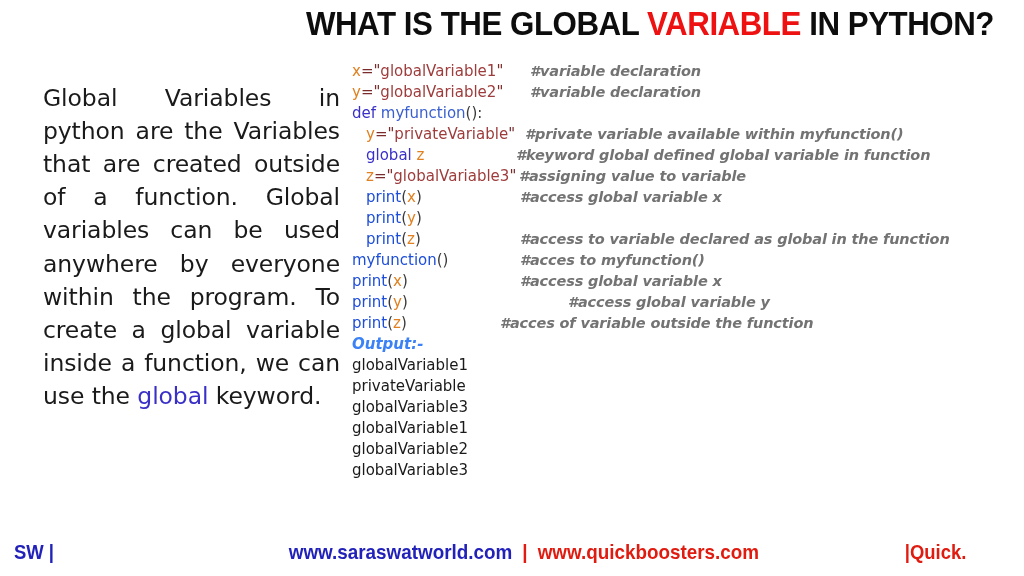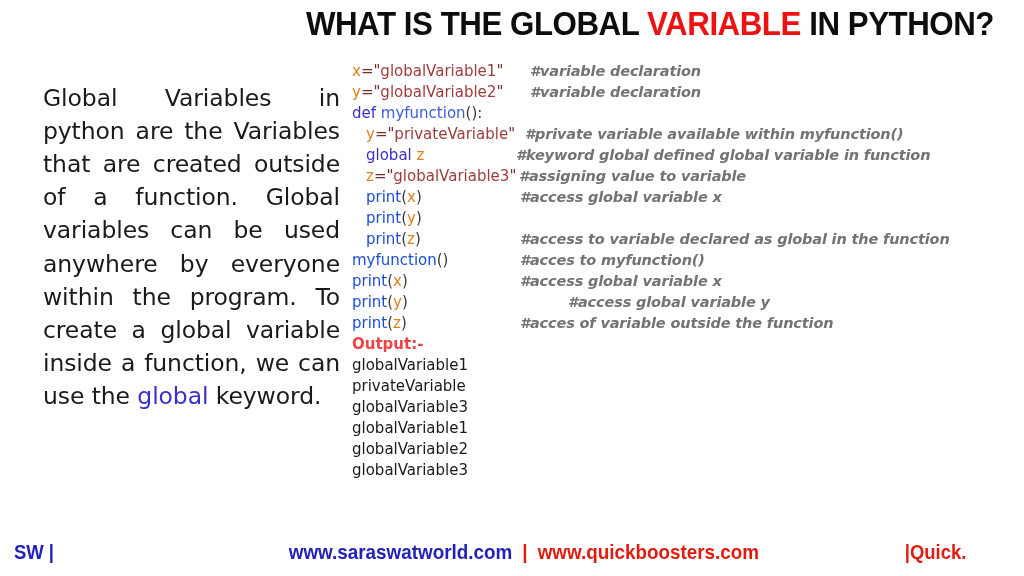--- a/index.html
+++ b/index.html
@@ -90,21 +90,21 @@
   }
 
   
   .t-var      { color: #e08020; }
   .t-op       { color: #7a2b2b; }
   .t-str      { color: #9e3b3b; }
   .t-kw       { color: #3a30c8; }
   .t-fn       { color: #3a5fd0; }
   .t-call     { color: #1d4ed8; }
   .t-punc     { color: #3a3a3a; }
-  .t-outlabel { color: #ef4444; font-weight: bold; }
+  .t-outlabel { color: #3b82f6; font-weight: bold; font-style: italic; }
   .t-out      { color: #1a1a1a; font-size: 15px; }
 
   
   #footer-bar {
     position: absolute;
     left: 0;
     bottom: 6px;
     width: 980px;
     height: 30px;
   }
@@ -158,21 +158,21 @@
     <div class="code-line"><span class="code-part" style="padding-left: 0px;"><span class="t-kw">def </span><span class="t-fn">myfunction</span><span class="t-punc">():</span></span></div>
     <div class="code-line"><span class="code-part" style="padding-left: 14px;"><span class="t-var">y</span><span class="t-op">="</span><span class="t-str">privateVariable</span><span class="t-op">"</span></span><span class="cm" style="left: 173px;">#private variable available within myfunction()</span></div>
     <div class="code-line"><span class="code-part" style="padding-left: 14px;"><span class="t-kw">global </span><span class="t-var">z</span></span><span class="cm" style="left: 164px;">#keyword global defined global variable in function</span></div>
     <div class="code-line"><span class="code-part" style="padding-left: 14px;"><span class="t-var">z</span><span class="t-op">="</span><span class="t-str">globalVariable3</span><span class="t-op">"</span></span><span class="cm" style="left: 167px;">#assigning value to variable</span></div>
     <div class="code-line"><span class="code-part" style="padding-left: 14px;"><span class="t-call">print</span><span class="t-punc">(</span><span class="t-var">x</span><span class="t-punc">)</span></span><span class="cm" style="left: 168px;">#access global variable x</span></div>
     <div class="code-line"><span class="code-part" style="padding-left: 14px;"><span class="t-call">print</span><span class="t-punc">(</span><span class="t-var">y</span><span class="t-punc">)</span></span></div>
     <div class="code-line"><span class="code-part" style="padding-left: 14px;"><span class="t-call">print</span><span class="t-punc">(</span><span class="t-var">z</span><span class="t-punc">)</span></span><span class="cm" style="left: 168px;">#access to variable declared as global in the function</span></div>
     <div class="code-line"><span class="code-part" style="padding-left: 0px;"><span class="t-call">myfunction</span><span class="t-punc">()</span></span><span class="cm" style="left: 168px;">#acces to myfunction()</span></div>
     <div class="code-line"><span class="code-part" style="padding-left: 0px;"><span class="t-call">print</span><span class="t-punc">(</span><span class="t-var">x</span><span class="t-punc">)</span></span><span class="cm" style="left: 168px;">#access global variable x</span></div>
     <div class="code-line"><span class="code-part" style="padding-left: 0px;"><span class="t-call">print</span><span class="t-punc">(</span><span class="t-var">y</span><span class="t-punc">)</span></span><span class="cm" style="left: 176px; margin-left: 40px;">#access global variable y</span></div>
-    <div class="code-line"><span class="code-part" style="padding-left: 0px;"><span class="t-call">print</span><span class="t-punc">(</span><span class="t-var">z</span><span class="t-punc">)</span></span><span class="cm" style="left: 168px;">#acces of variable outside the function</span></div>
+    <div class="code-line"><span class="code-part" style="padding-left: 0px;"><span class="t-call">print</span><span class="t-punc">(</span><span class="t-var">z</span><span class="t-punc">)</span></span><span class="cm" style="left: 148px;">#acces of variable outside the function</span></div>
     <div class="code-line"><span class="code-part" style="padding-left: 0px;"><span class="t-outlabel">Output:-</span></span></div>
     <div class="code-line"><span class="code-part" style="padding-left: 0px;"><span class="t-out">globalVariable1</span></span></div>
     <div class="code-line"><span class="code-part" style="padding-left: 0px;"><span class="t-out">privateVariable</span></span></div>
     <div class="code-line"><span class="code-part" style="padding-left: 0px;"><span class="t-out">globalVariable3</span></span></div>
     <div class="code-line"><span class="code-part" style="padding-left: 0px;"><span class="t-out">globalVariable1</span></span></div>
     <div class="code-line"><span class="code-part" style="padding-left: 0px;"><span class="t-out">globalVariable2</span></span></div>
     <div class="code-line"><span class="code-part" style="padding-left: 0px;"><span class="t-out">globalVariable3</span></span></div>
   </div>
 
 <div id="footer-bar">

